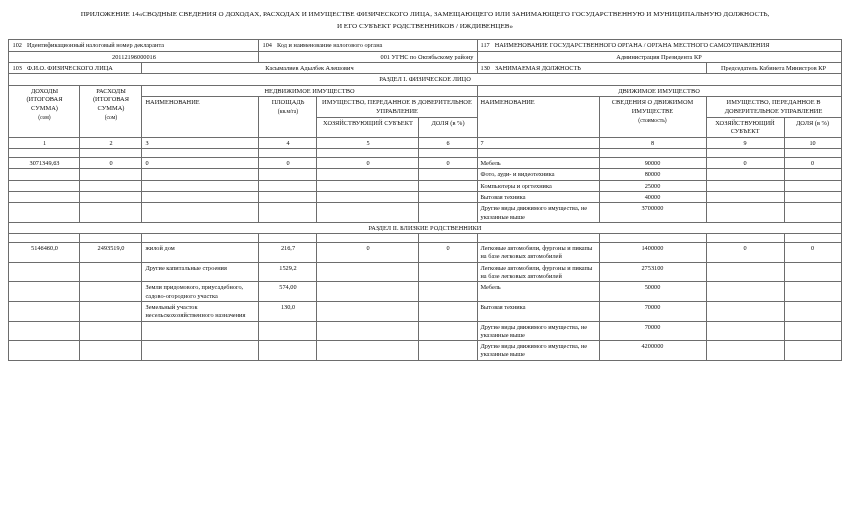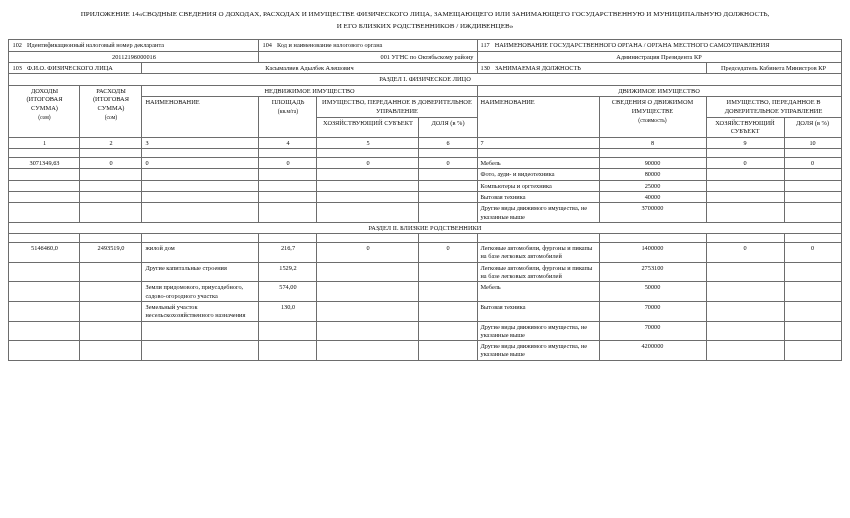--- a/index.html
+++ b/index.html
@@ -88,21 +88,21 @@
   .valuecell.rt { text-align: right; }
   .blankrow td { height: 9px; }
 </style>
 </head>
 <body>
 
 <div class="page">
 
   <div class="doc-title">
     <span>ПРИЛОЖЕНИЕ 14«СВОДНЫЕ СВЕДЕНИЯ О ДОХОДАХ, РАСХОДАХ И ИМУЩЕСТВЕ ФИЗИЧЕСКОГО ЛИЦА, ЗАМЕЩАЮЩЕГО ИЛИ ЗАНИМАЮЩЕГО ГОСУДАРСТВЕННУЮ И МУНИЦИПАЛЬНУЮ ДОЛЖНОСТЬ,</span>
-    <span class="line2">И ЕГО БЛИЗКИХ РОДСТВЕННИКОВ / ИЖДИВЕНЦЕВ»</span>
+    <span class="line2">И ЕГО СУБЪЕКТ РОДСТВЕННИКОВ / ИЖДИВЕНЦЕВ»</span>
   </div>
 
   <table class="main">
     <colgroup>
       <col style="width:71px">
       <col style="width:62px">
       <col style="width:117px">
       <col style="width:58px">
       <col style="width:102px">
       <col style="width:58px">

